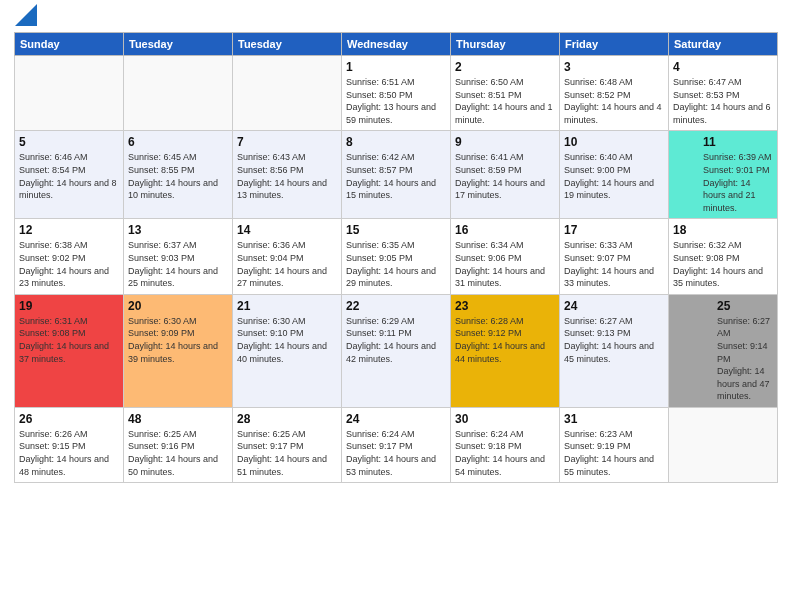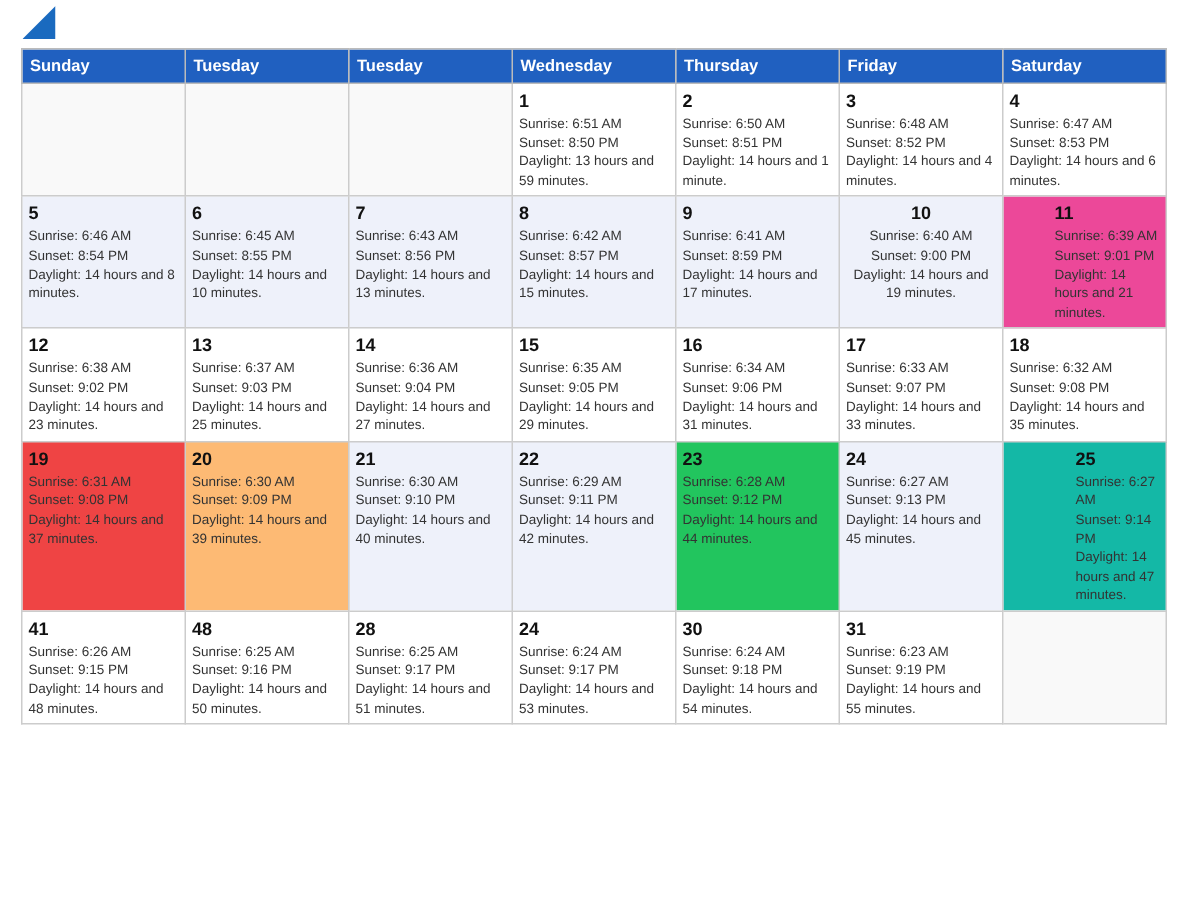--- a/index.html
+++ b/index.html
@@ -149,25 +149,25 @@
             <div class="cell-info">Sunrise: 6:43 AM<br>Sunset: 8:56 PM<br>Daylight: 14 hours and 13 minutes.</div>
           </td>
           <td style="background: rgb(238, 241, 250);">
             <div class="cell-date">8</div>
             <div class="cell-info">Sunrise: 6:42 AM<br>Sunset: 8:57 PM<br>Daylight: 14 hours and 15 minutes.</div>
           </td>
           <td style="background: rgb(238, 241, 250);">
             <div class="cell-date">9</div>
             <div class="cell-info">Sunrise: 6:41 AM<br>Sunset: 8:59 PM<br>Daylight: 14 hours and 17 minutes.</div>
           </td>
-          <td style="background: rgb(238, 241, 250); text-align: center;">
+          <td style="background: rgb(238, 241, 250);">
             <div class="cell-date">10</div>
             <div class="cell-info">Sunrise: 6:40 AM<br>Sunset: 9:00 PM<br>Daylight: 14 hours and 19 minutes.</div>
           </td>
-          <td style="background: #ec4899; padding-left: 34px;">
+          <td style="background: #5eead4; padding-left: 34px;">
             <div class="cell-date">11</div>
             <div class="cell-info">Sunrise: 6:39 AM<br>Sunset: 9:01 PM<br>Daylight: 14 hours and 21 minutes.</div>
           </td>
         </tr>
         <tr>
           <td>
             <div class="cell-date">12</div>
             <div class="cell-info">Sunrise: 6:38 AM<br>Sunset: 9:02 PM<br>Daylight: 14 hours and 23 minutes.</div>
           </td>
           <td>
@@ -205,36 +205,36 @@
             <div class="cell-info">Sunrise: 6:30 AM<br>Sunset: 9:09 PM<br>Daylight: 14 hours and 39 minutes.</div>
           </td>
           <td style="background: rgb(238, 241, 250);">
             <div class="cell-date">21</div>
             <div class="cell-info">Sunrise: 6:30 AM<br>Sunset: 9:10 PM<br>Daylight: 14 hours and 40 minutes.</div>
           </td>
           <td style="background: rgb(238, 241, 250); margin-left: 48px;">
             <div class="cell-date">22</div>
             <div class="cell-info">Sunrise: 6:29 AM<br>Sunset: 9:11 PM<br>Daylight: 14 hours and 42 minutes.</div>
           </td>
-          <td style="background: #22c55e;">
+          <td style="background: #eab308;">
             <div class="cell-date">23</div>
             <div class="cell-info">Sunrise: 6:28 AM<br>Sunset: 9:12 PM<br>Daylight: 14 hours and 44 minutes.</div>
           </td>
           <td style="background: rgb(238, 241, 250);">
             <div class="cell-date">24</div>
             <div class="cell-info">Sunrise: 6:27 AM<br>Sunset: 9:13 PM<br>Daylight: 14 hours and 45 minutes.</div>
           </td>
-          <td style="background: #14b8a6; padding-left: 48px;">
+          <td style="background: #a3a3a3; padding-left: 48px;">
             <div class="cell-date">25</div>
             <div class="cell-info">Sunrise: 6:27 AM<br>Sunset: 9:14 PM<br>Daylight: 14 hours and 47 minutes.</div>
           </td>
         </tr>
         <tr>
           <td>
-            <div class="cell-date">41</div>
+            <div class="cell-date">26</div>
             <div class="cell-info">Sunrise: 6:26 AM<br>Sunset: 9:15 PM<br>Daylight: 14 hours and 48 minutes.</div>
           </td>
           <td>
             <div class="cell-date">48</div>
             <div class="cell-info">Sunrise: 6:25 AM<br>Sunset: 9:16 PM<br>Daylight: 14 hours and 50 minutes.</div>
           </td>
           <td>
             <div class="cell-date">28</div>
             <div class="cell-info">Sunrise: 6:25 AM<br>Sunset: 9:17 PM<br>Daylight: 14 hours and 51 minutes.</div>
           </td>

